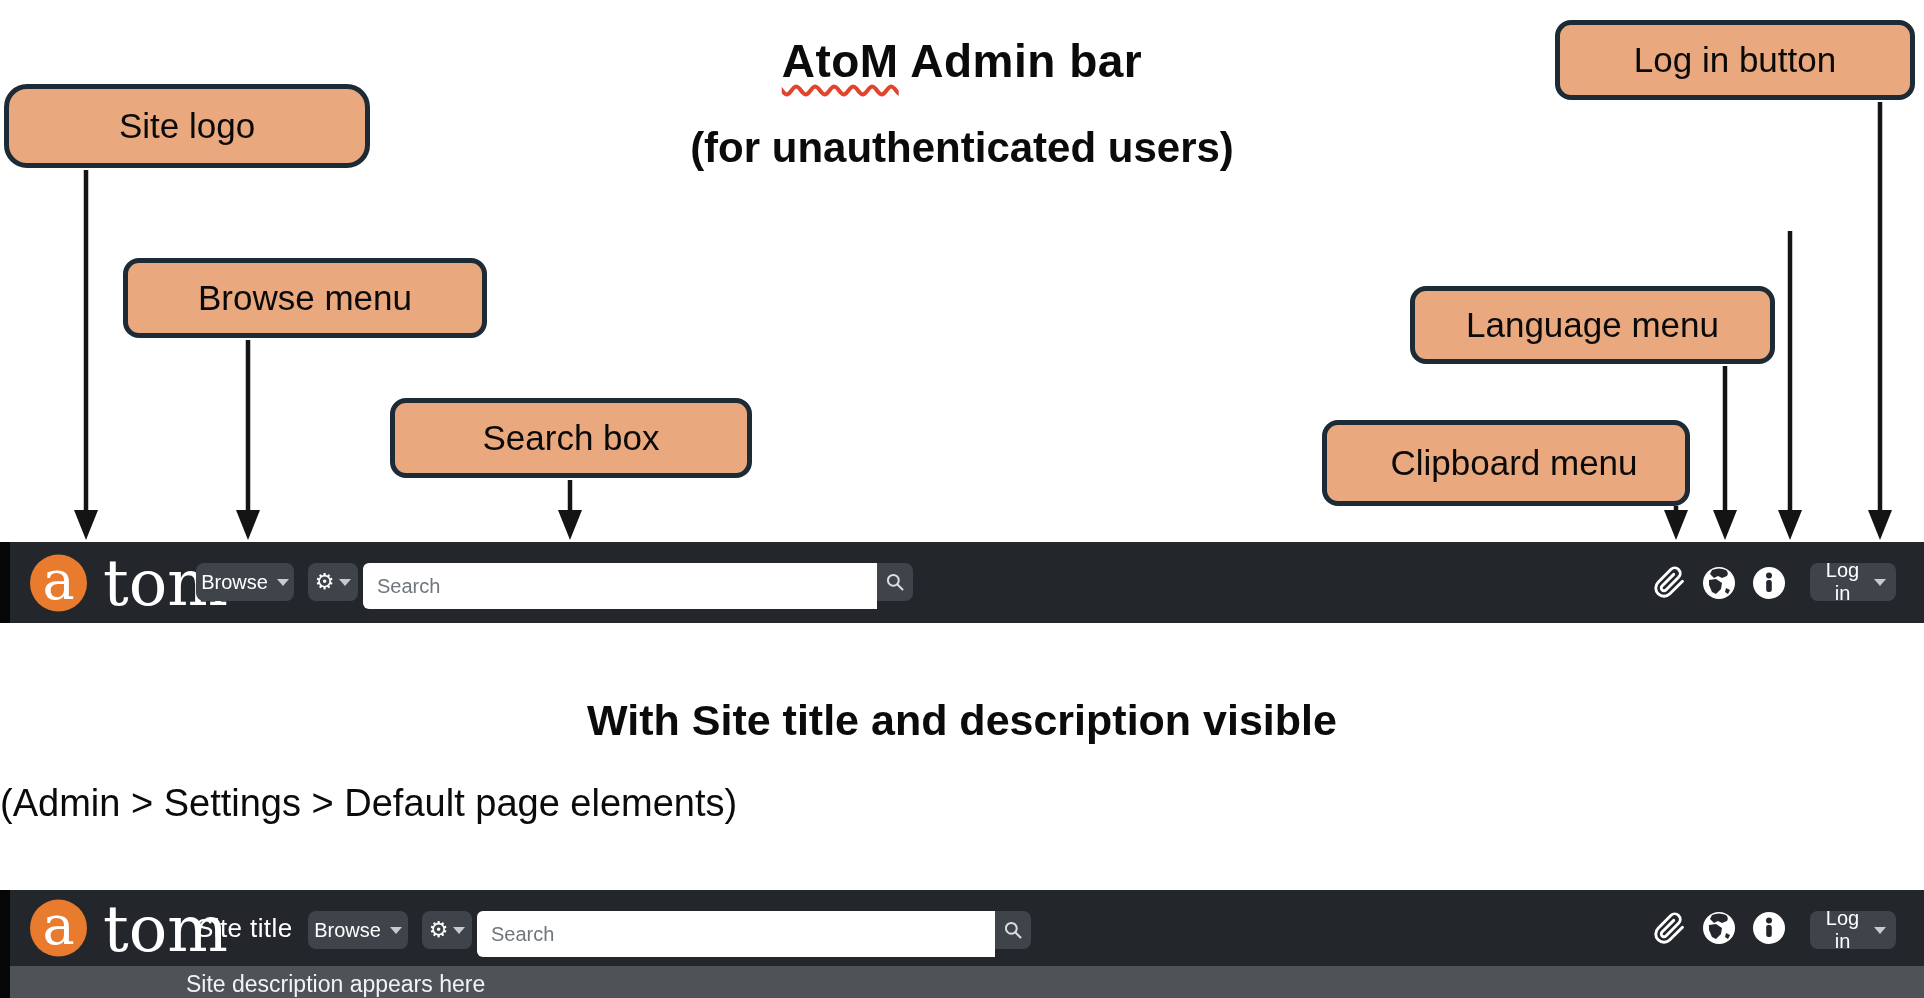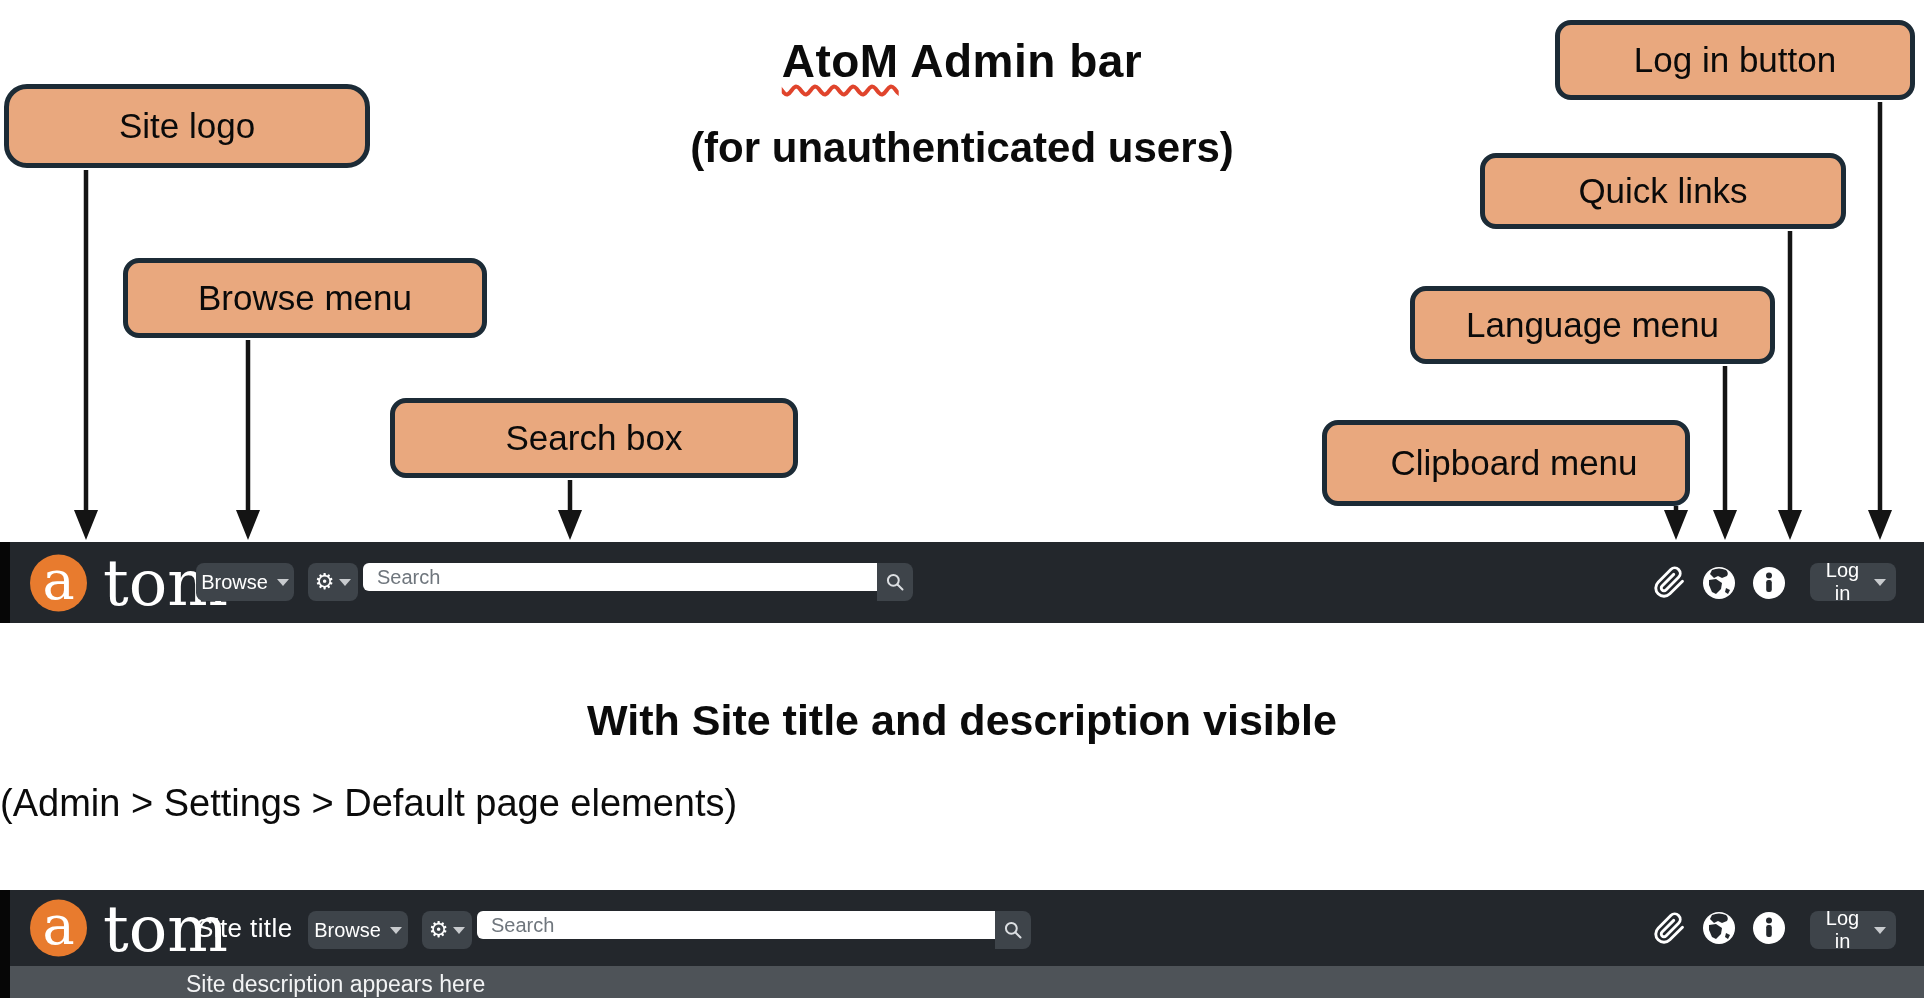--- a/index.html
+++ b/index.html
@@ -17,21 +17,21 @@
   .h2sub{position:absolute;top:782px;left:0;width:100%;font-size:38px;font-weight:normal;}
 
   
   .callout{position:absolute;z-index:2;box-sizing:border-box;
            background:var(--callout-fill,#e9a87e);
            border:5px solid var(--callout-border,#1c2b36);
            border-radius:16px;display:flex;align-items:center;justify-content:center;
            font-size:35px;color:#0a0a0a;}
   #co-sitelogo{left:4px;top:84px;width:366px;height:84px;border-radius:23px;}
   #co-browse{left:123px;top:258px;width:364px;height:80px;}
-  #co-search{left:390px;top:398px;width:408px;height:80px;}
+  #co-search{left:390px;top:398px;width:362px;height:80px;}
   #co-clipboard{left:1322px;top:420px;width:368px;height:86px;padding-left:16px;}
   #co-language{left:1410px;top:286px;width:365px;height:78px;}
   #co-quicklinks{left:1480px;top:153px;width:366px;height:76px;}
   #co-login{left:1555px;top:20px;width:360px;height:80px;}
 
   svg.arrows{position:absolute;left:0;top:0;width:1924px;height:998px;z-index:1;pointer-events:none;}
 
   
   .navbar{position:absolute;left:0;width:1924px;background:var(--bar-bg,#23272c);}
   #bar1{top:542px;height:81px;}
@@ -54,21 +54,21 @@
         border:none;border-radius:8px;color:#fff;display:flex;align-items:center;justify-content:center;
         gap:9px;font-size:20px;font-family:inherit;cursor:pointer;box-sizing:border-box;padding:0 10px;}
   .caret{width:0;height:0;border-left:6px solid transparent;border-right:6px solid transparent;
          border-top:7px solid #c8cbce;}
   .gear-glyph{font-size:22px;line-height:1;color:#fff;}
   #bar1 .browse{left:196px;width:98px;}
   #bar1 .gear{left:308px;width:50px;gap:5px;}
   #bar2 .browse{left:308px;width:100px;}
   #bar2 .gear{left:422px;width:50px;gap:5px;}
 
-  .search{position:absolute;top:21px;height:28px;border:none;font-size:20px;padding:5px 14px;
+  .search{position:absolute;top:21px;height:46px;border:none;font-size:20px;padding:5px 14px;
           border-radius:6px 0 0 6px;color:#333;outline:none;font-family:inherit;box-sizing:border-box;}
   .search::placeholder{color:#6f767d;}
   #bar1 .search{left:363px;width:514px;}
   #bar2 .search{left:477px;width:518px;}
   .sbtn{position:absolute;top:21px;width:36px;height:38px;background:var(--button-bg,#3e444a);
         border:none;border-radius:0 8px 8px 0;display:flex;align-items:center;justify-content:center;cursor:pointer;}
   #bar1 .sbtn{left:877px;}
   #bar2 .sbtn{left:995px;}
 
   .icon-btn{position:absolute;top:50%;transform:translateY(-50%);width:38px;height:38px;
@@ -118,21 +118,20 @@
       <line x1="1880" y1="102" x2="1880" y2="516" stroke="#141414" stroke-width="4.5"></line>
       <polygon points="1868,510 1892,510 1880,540" fill="#141414"></polygon>
     </g>
   </svg>
 
   <div class="callout" id="co-sitelogo">Site logo</div>
   <div class="callout" id="co-browse">Browse menu</div>
   <div class="callout" id="co-search">Search box</div>
   <div class="callout" id="co-clipboard">Clipboard menu</div>
   <div class="callout" id="co-language">Language menu</div>
-  <div class="callout" id="co-quicklinks">Quick links</div>
   <div class="callout" id="co-login">Log in button</div>
 
   <div class="navbar" id="bar1">
     <div class="edge"></div>
     <div class="logo">
       <span class="logo-badge">a</span>
       <span class="logo-tom">tom</span>
     </div>
     <button class="nbtn browse">
       <span>Browse</span>

